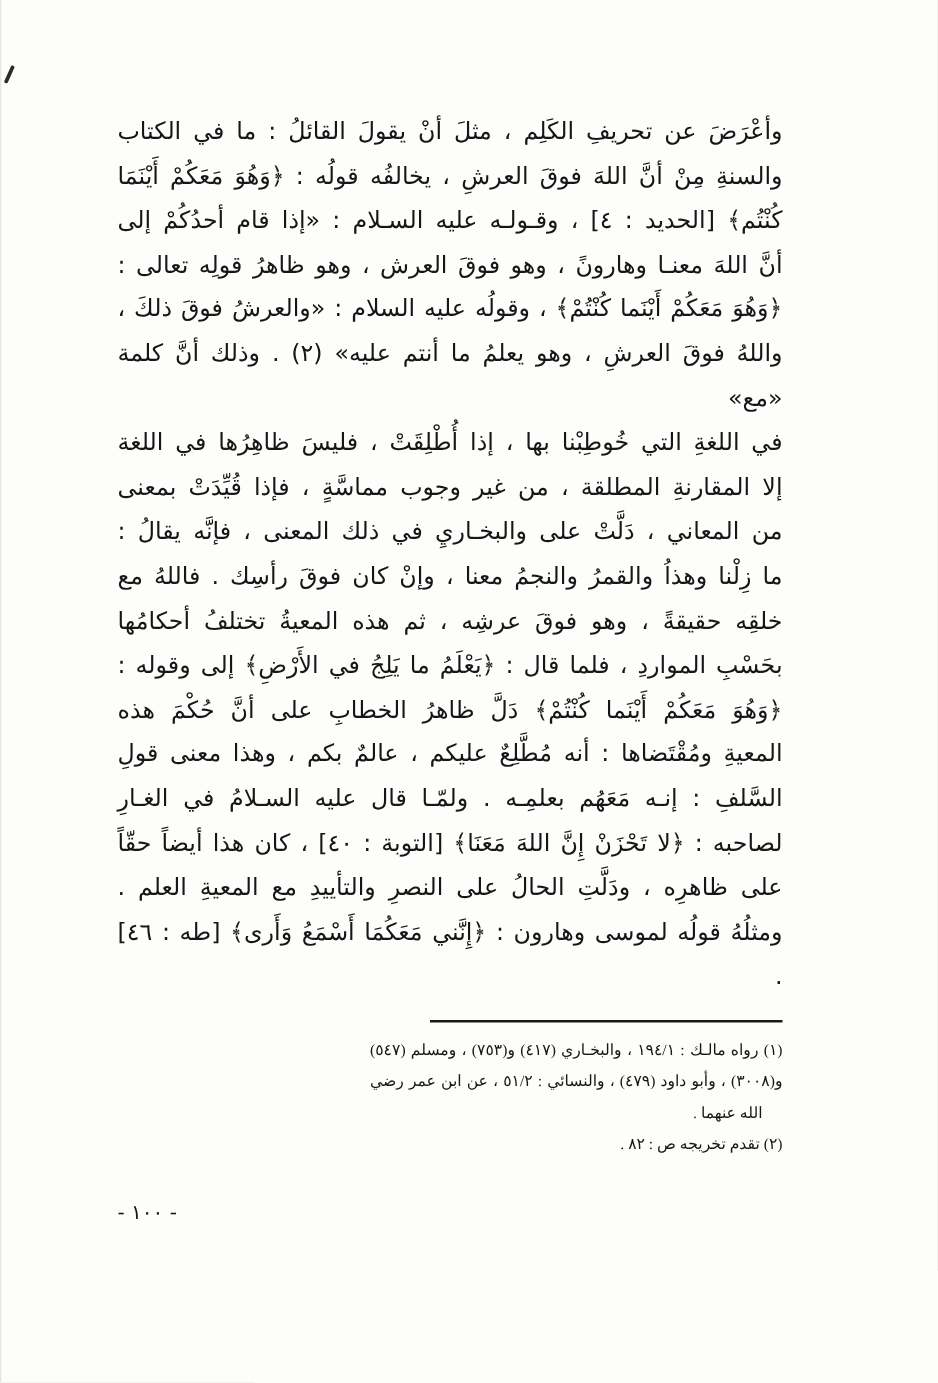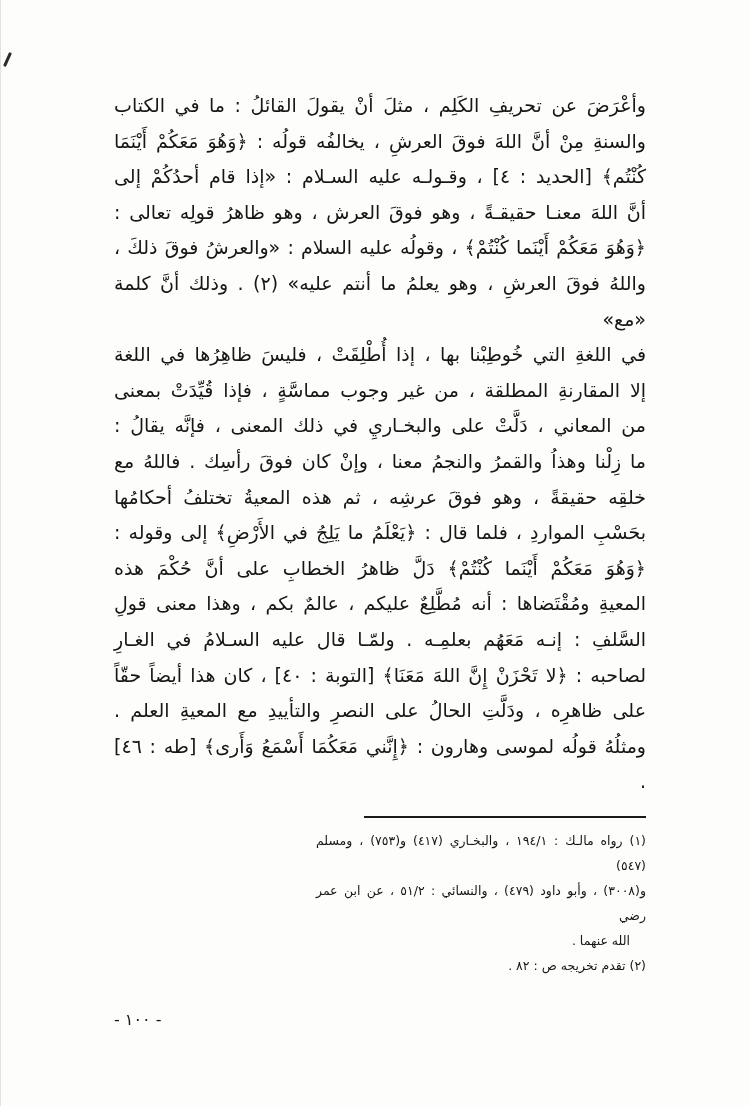--- a/index.html
+++ b/index.html
@@ -23,21 +23,21 @@
     position: absolute;
     left: 6px; top: 52px;
     width: 3px; height: 15px;
     background: #2b2b2b;
     transform: rotate(24deg);
     border-radius: 1px;
   }
   .content {
     position: absolute;
     top: 88px;
-    right: 104px;
+    right: 124px;
     width: 532px;
     direction: rtl;
   }
   .main-text { width: 100%; }
   .tline {
     font-size: 19px;
     line-height: 35.6px;
     text-align: justify;
     text-align-last: justify;
     word-spacing: 1px;
@@ -51,21 +51,21 @@
     margin-right: 0;
     margin-left: auto;
   }
   .footnotes {
     width: 330px;
     margin-right: 0;
     margin-left: auto;
     font-size: 12.5px;
     line-height: 25px;
   }
-  .fn-line { text-align: right; }
+  .fn-line { text-align: right; font-family: Liberation Serif, serif; }
   .fn-line.just {
     text-align: justify;
     text-align-last: justify;
   }
   .fn-line.indent { padding-right: 16px; }
   .page-number {
     margin-top: 32px;
     text-align: left;
     font-size: 16px;
     letter-spacing: 1px;
@@ -77,21 +77,21 @@
 <div class="page">
   <div class="edge-line"></div>
   <div class="artifact-tick"></div>
 
   <main class="content" dir="rtl">
 
     <section class="main-text">
       <div class="tline">وأعْرَضَ عن تحريفِ الكَلِم ، مثلَ أنْ يقولَ القائلُ : ما في الكتاب</div>
       <div class="tline">والسنةِ مِنْ أنَّ اللهَ فوقَ العرشِ ، يخالفُه قولُه : ﴿وَهُوَ مَعَكُمْ أَيْنَمَا</div>
       <div class="tline">كُنْتُم﴾ [الحديد : ٤] ، وقـولـه عليه السـلام : «إذا قام أحدُكُمْ إلى</div>
-      <div class="tline">أنَّ اللهَ معنـا حقيقـةً ، وهو فوقَ العرش ، وهو ظاهرُ قولِه تعالى :</div>
+      <div class="tline">أنَّ اللهَ معنـا وهارونً ، وهو فوقَ العرش ، وهو ظاهرُ قولِه تعالى :</div>
       <div class="tline">﴿وَهُوَ مَعَكُمْ أَيْنَما كُنْتُمْ﴾ ، وقولُه عليه السلام : «والعرشُ فوقَ ذلكَ ،</div>
       <div class="tline">واللهُ فوقَ العرشِ ، وهو يعلمُ ما أنتم عليه» (٢) . وذلك أنَّ كلمة «مع»</div>
       <div class="tline">في اللغةِ التي خُوطِبْنا بها ، إذا أُطْلِقَتْ ، فليسَ ظاهِرُها في اللغة</div>
       <div class="tline">إلا المقارنةِ المطلقة ، من غير وجوب مماسَّةٍ ، فإذا قُيِّدَتْ بمعنى</div>
       <div class="tline">من المعاني ، دَلَّتْ على والبخـاريِ في ذلك المعنى ، فإنَّه يقالُ :</div>
       <div class="tline">ما زِلْنا وهذاُ والقمرُ والنجمُ معنا ، وإنْ كان فوقَ رأسِك . فاللهُ مع</div>
       <div class="tline">خلقِه حقيقةً ، وهو فوقَ عرشِه ، ثم هذه المعيةُ تختلفُ أحكامُها</div>
       <div class="tline">بحَسْبِ المواردِ ، فلما قال : ﴿يَعْلَمُ ما يَلِجُ في الأَرْضِ﴾ إلى وقوله :</div>
       <div class="tline">﴿وَهُوَ مَعَكُمْ أَيْنَما كُنْتُمْ﴾ دَلَّ ظاهرُ الخطابِ على أنَّ حُكْمَ هذه</div>
       <div class="tline">المعيةِ ومُقْتَضاها : أنه مُطَّلِعٌ عليكم ، عالمٌ بكم ، وهذا معنى قولِ</div>

